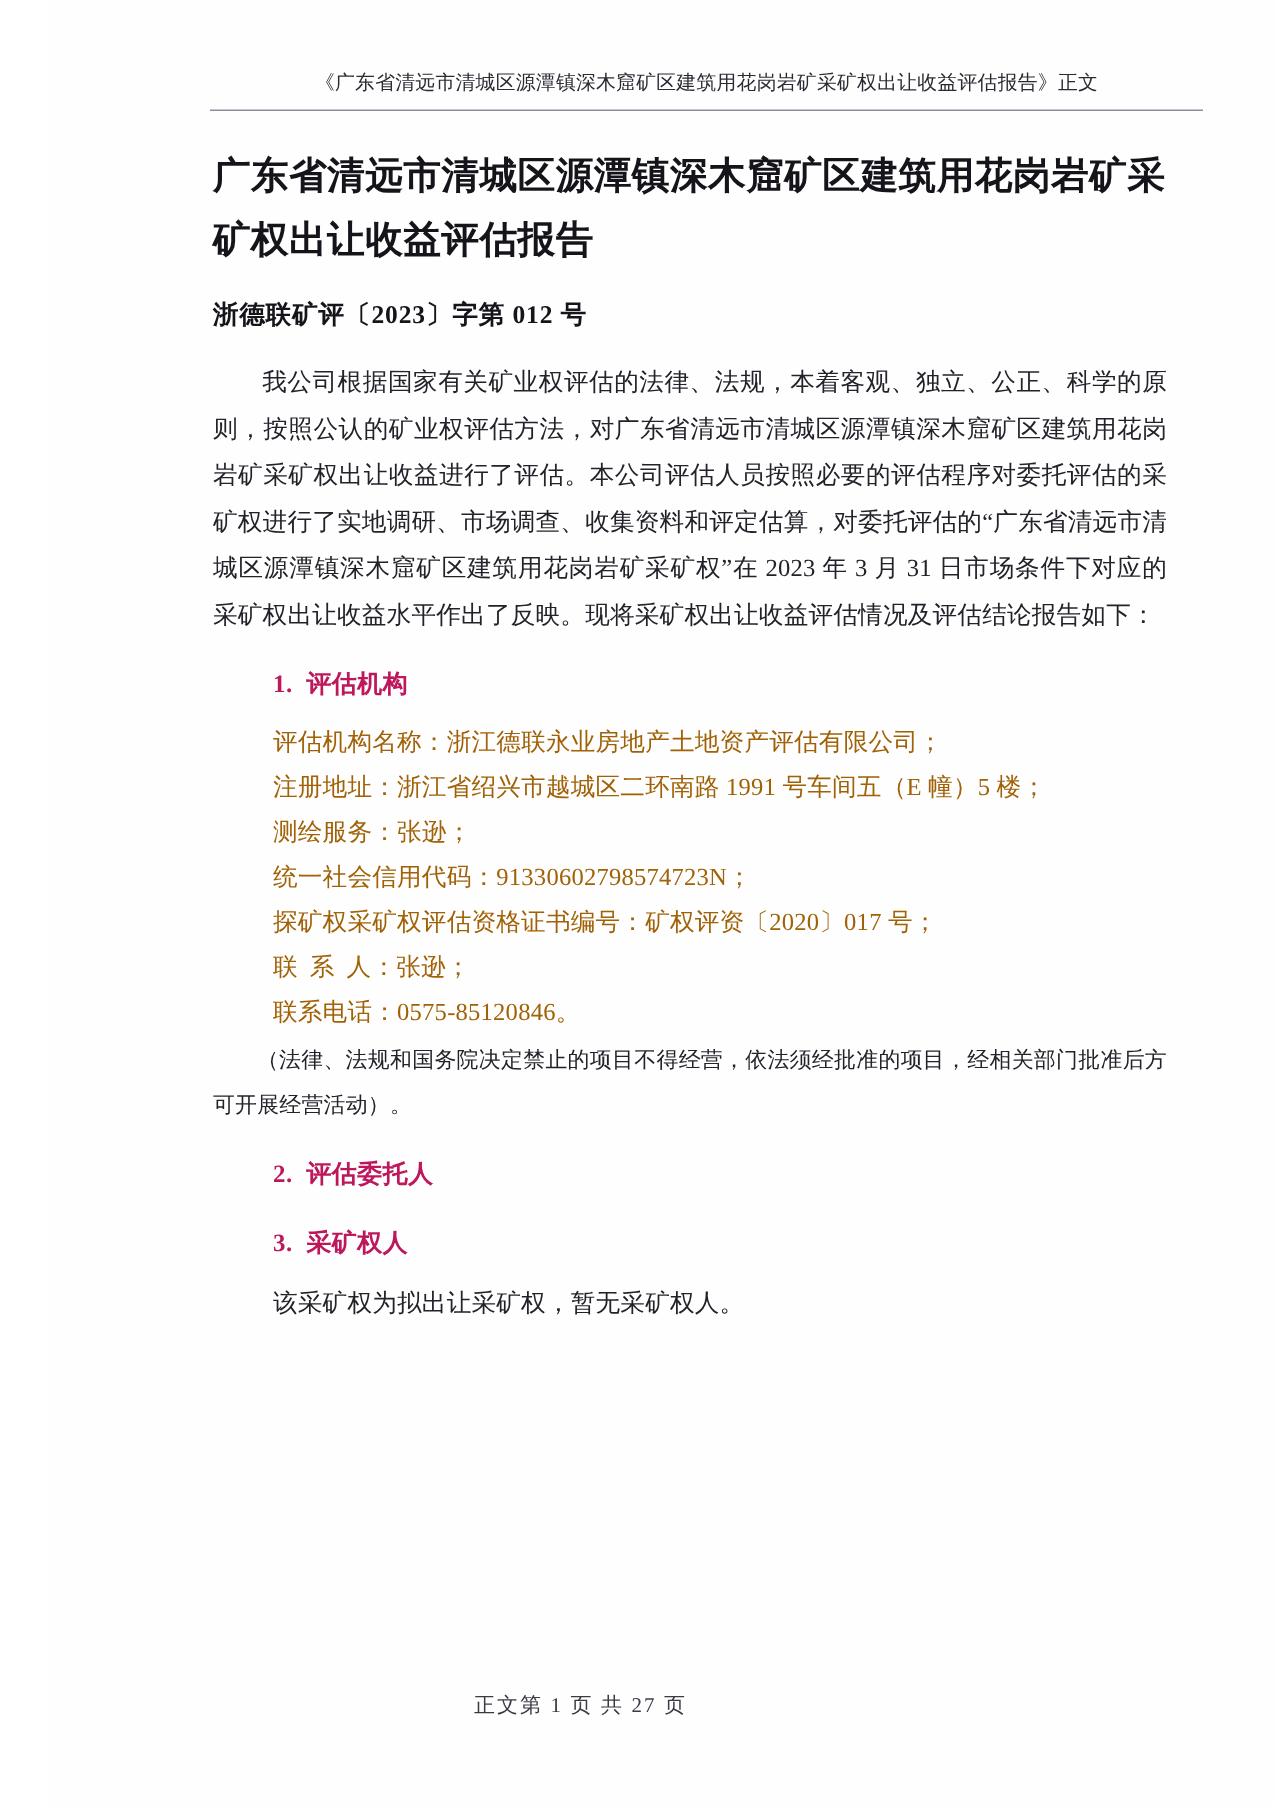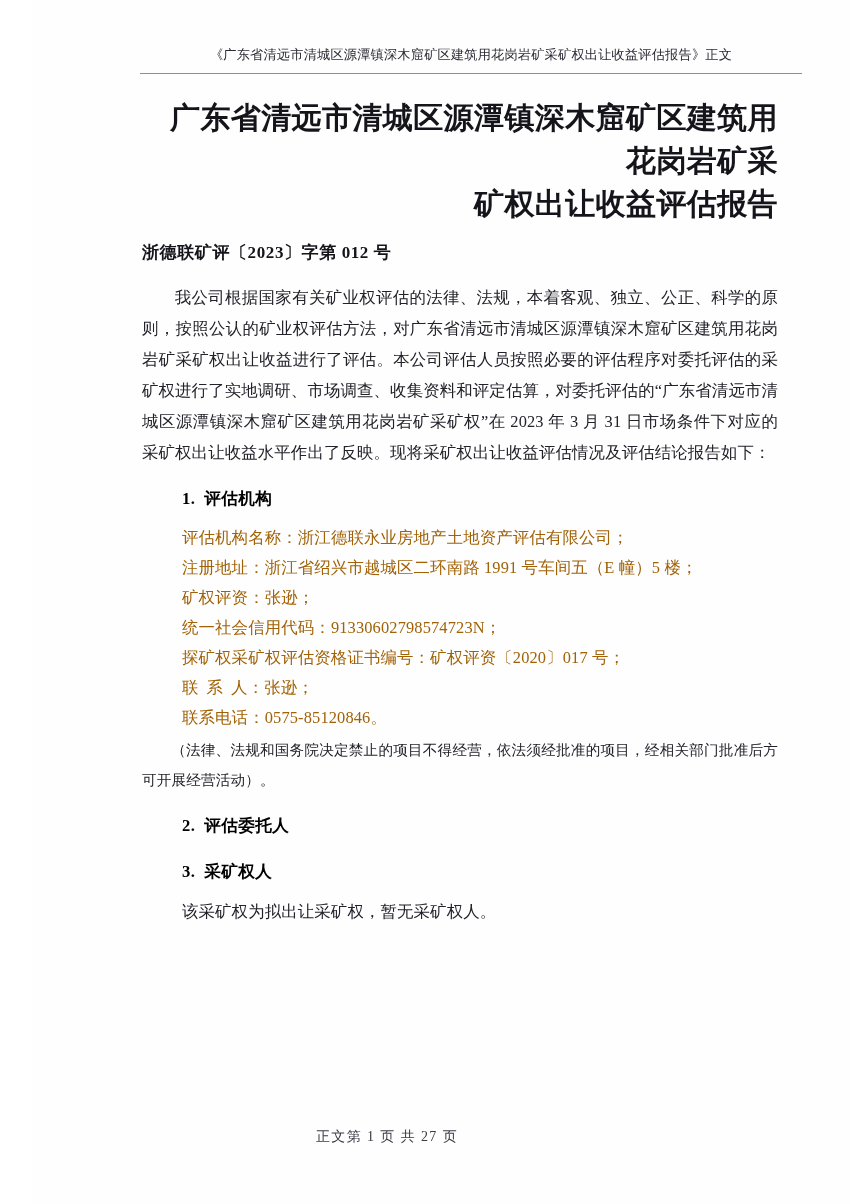--- a/index.html
+++ b/index.html
@@ -50,24 +50,24 @@
 
   
   .content {
     position: absolute;
     left: 110px;
     top: 96px;
     width: 636px;
   }
 
   .doc-title {
-    font-size: 30px;
+    font-size: 25px;
     font-weight: bold;
     line-height: 43px;
-    text-align: right;
+    text-align: left;
     letter-spacing: 0.4px;
     color: #14141a;
     margin: 0 0 4px 0;
   }
   .doc-title .l1 { display: block; }
   .doc-title .l2 { display: block; }
 
   .doc-number {
     font-size: 17px;
     font-weight: bold;
@@ -93,21 +93,21 @@
     line-height: 30px;
   }
 
   .section-head {
     font-size: 16.6px;
     font-weight: bold;
     line-height: 31px;
     margin: 15px 0 9px 0;
     padding-left: 40px;
     letter-spacing: 0.4px;
-    color: #000000;
+    color: #be185d;
   }
   .section-head .num { margin-right: 9px; }
 
   .info-list {
     margin: 0 0 2px 0;
     padding: 0;
     list-style: none;
   }
   .info-list li {
     font-size: 16.4px;
@@ -164,21 +164,21 @@
 
     <p class="body-para">我公司根据国家有关矿业权评估的法律、法规，本着客观、独立、公正、科学的原则，按照公认的矿业权评估方法，对广东省清远市清城区源潭镇深木窟矿区建筑用花岗岩矿采矿权出让收益进行了评估。本公司评估人员按照必要的评估程序对委托评估的采矿权进行了实地调研、市场调查、收集资料和评定估算，对委托评估的“广东省清远市清城区源潭镇深木窟矿区建筑用花岗岩矿采矿权”在 2023 年 3 月 31 日市场条件下对应的采矿权出让收益水平作出了反映。现将采矿权出让收益评估情况及评估结论报告如下：</p>
 
     <div class="section-head">
       <span class="num">1.</span><span>评估机构</span>
     </div>
 
     <ul class="info-list">
       <li><span>评估机构名称：</span><span>浙江德联永业房地产土地资产评估有限公司；</span></li>
       <li><span>注册地址：</span><span>浙江省绍兴市越城区二环南路 1991 号车间五（E 幢）5 楼；</span></li>
-      <li><span>矿权评资：</span><span>张逊；</span></li>
+      <li><span>测绘服务：</span><span>张逊；</span></li>
       <li><span>统一社会信用代码：</span><span>91330602798574723N；</span></li>
       <li><span>探矿权采矿权评估资格证书编号：</span><span>矿权评资〔2020〕017 号；</span></li>
       <li><span class="lbl-spaced">联系人</span><span>：</span><span>张逊；</span></li>
       <li><span>联系电话：</span><span>0575-85120846。</span></li>
     </ul>
 
     <p class="body-para small">（法律、法规和国务院决定禁止的项目不得经营，依法须经批准的项目，经相关部门批准后方可开展经营活动）。</p>
 
     <div class="section-head">
       <span class="num">2.</span><span>评估委托人</span>

